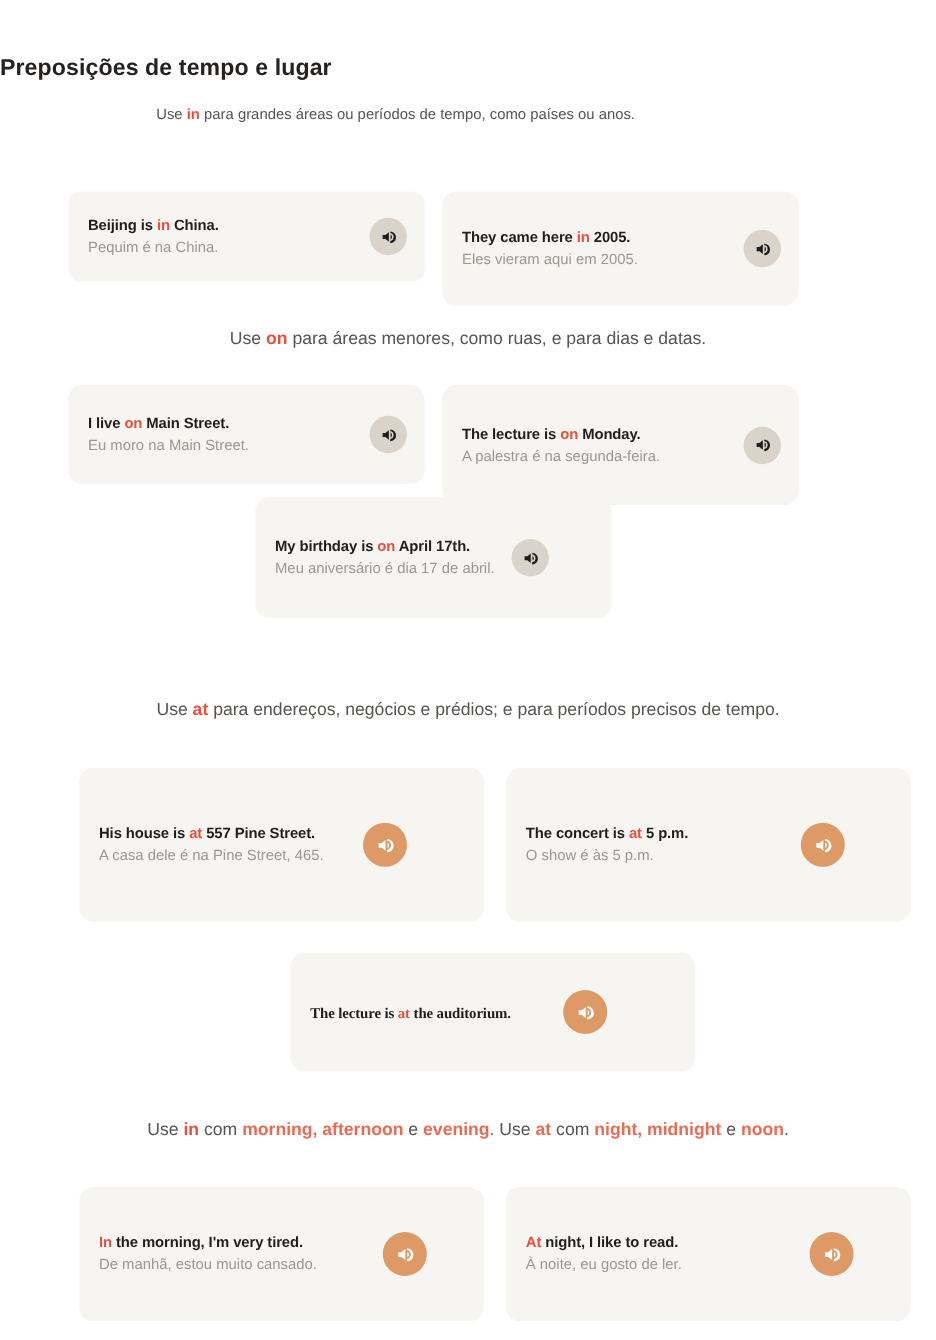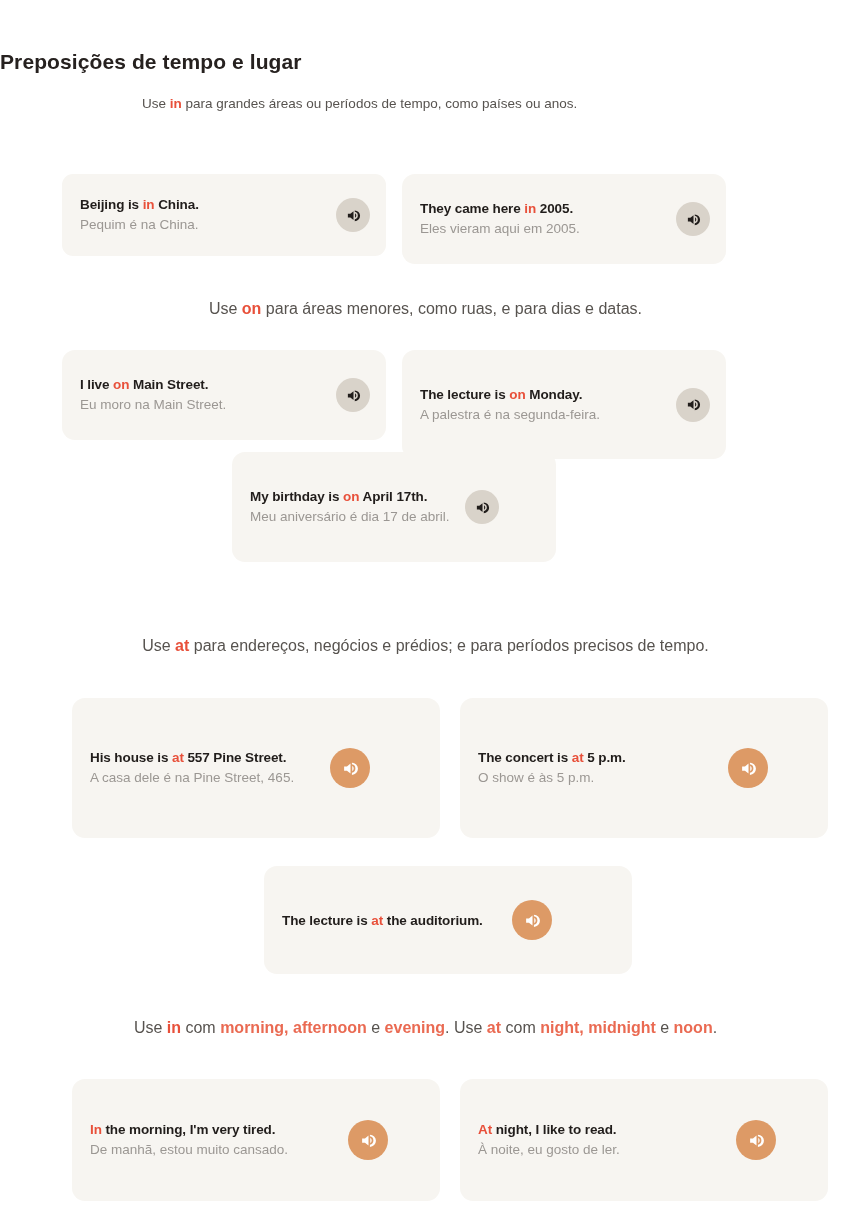--- a/index.html
+++ b/index.html
@@ -94,21 +94,21 @@
       <div class="en"><span>Beijing is </span><span class="kw">in</span><span> China.</span></div>
       <div class="pt">Pequim é na China.</div>
     </div>
     <div class="speaker gray">
       <svg viewBox="0 0 24 24">
           <path d="M3 9v6h4l5 4V5L7 9H3zm13.5 3a4.5 4.5 0 0 0-2-3.75v7.5A4.5 4.5 0 0 0 16.5 12zm-2.5-8v2.1a6 6 0 0 1 0 11.8V21a8 8 0 0 0 0-17z"></path>
         </svg>
     </div>
   </div>
 
-  <div class="card" style="top:174px; left:402px; width:324px; height:90px;">
+  <div class="card" style="top:174px; left:402px; width:324px; height:104px;">
     <div class="card-text">
       <div class="en"><span>They came here </span><span class="kw">in</span><span> 2005.</span></div>
       <div class="pt">Eles vieram aqui em 2005.</div>
     </div>
     <div class="speaker gray">
       <svg viewBox="0 0 24 24">
           <path d="M3 9v6h4l5 4V5L7 9H3zm13.5 3a4.5 4.5 0 0 0-2-3.75v7.5A4.5 4.5 0 0 0 16.5 12zm-2.5-8v2.1a6 6 0 0 1 0 11.8V21a8 8 0 0 0 0-17z"></path>
         </svg>
     </div>
   </div>
@@ -175,21 +175,21 @@
       <div class="pt">O show é às 5 p.m.</div>
     </div>
     <div class="speaker orange">
       <svg viewBox="0 0 24 24">
           <path d="M3 9v6h4l5 4V5L7 9H3zm13.5 3a4.5 4.5 0 0 0-2-3.75v7.5A4.5 4.5 0 0 0 16.5 12zm-2.5-8v2.1a6 6 0 0 1 0 11.8V21a8 8 0 0 0 0-17z"></path>
         </svg>
     </div>
   </div>
 
   <div class="card" style="top:866px; left:264px; width:368px; height:108px;">
-    <div class="card-text" style="max-width:230px;">
+    <div class="card-text" style="max-width:230px;font-family:Liberation Serif, serif;">
       <div class="en"><span>The lecture is </span><span class="kw">at</span><span> the auditorium.</span></div>
     </div>
     <div class="speaker orange">
       <svg viewBox="0 0 24 24">
           <path d="M3 9v6h4l5 4V5L7 9H3zm13.5 3a4.5 4.5 0 0 0-2-3.75v7.5A4.5 4.5 0 0 0 16.5 12zm-2.5-8v2.1a6 6 0 0 1 0 11.8V21a8 8 0 0 0 0-17z"></path>
         </svg>
     </div>
   </div>
 
   <div class="instruction" style="top:1019px; left:0;">

